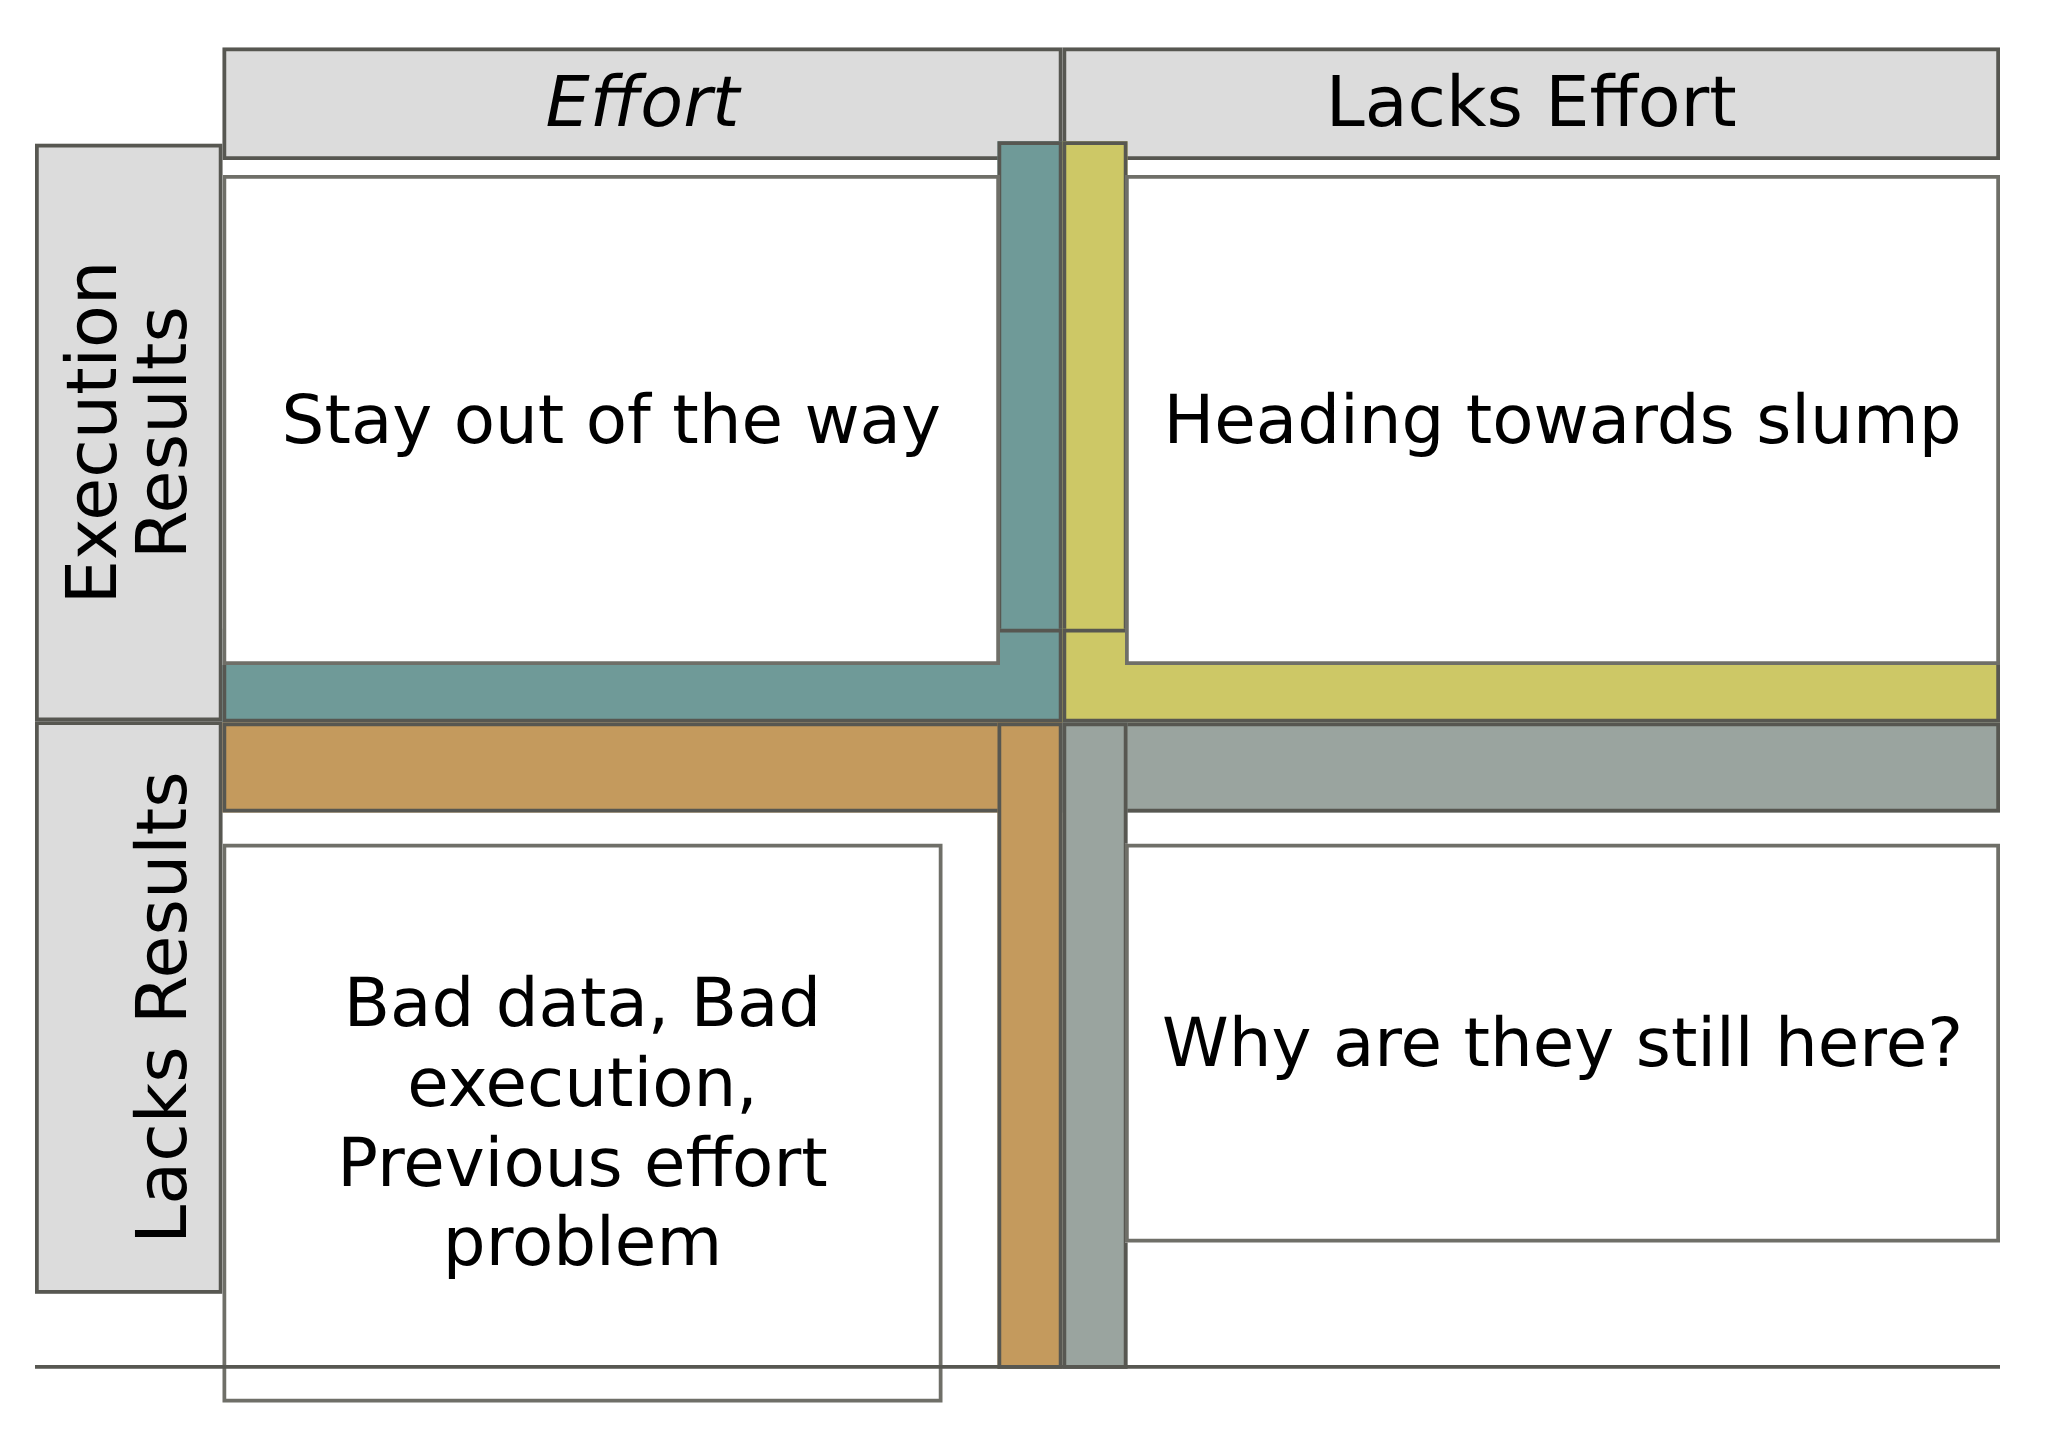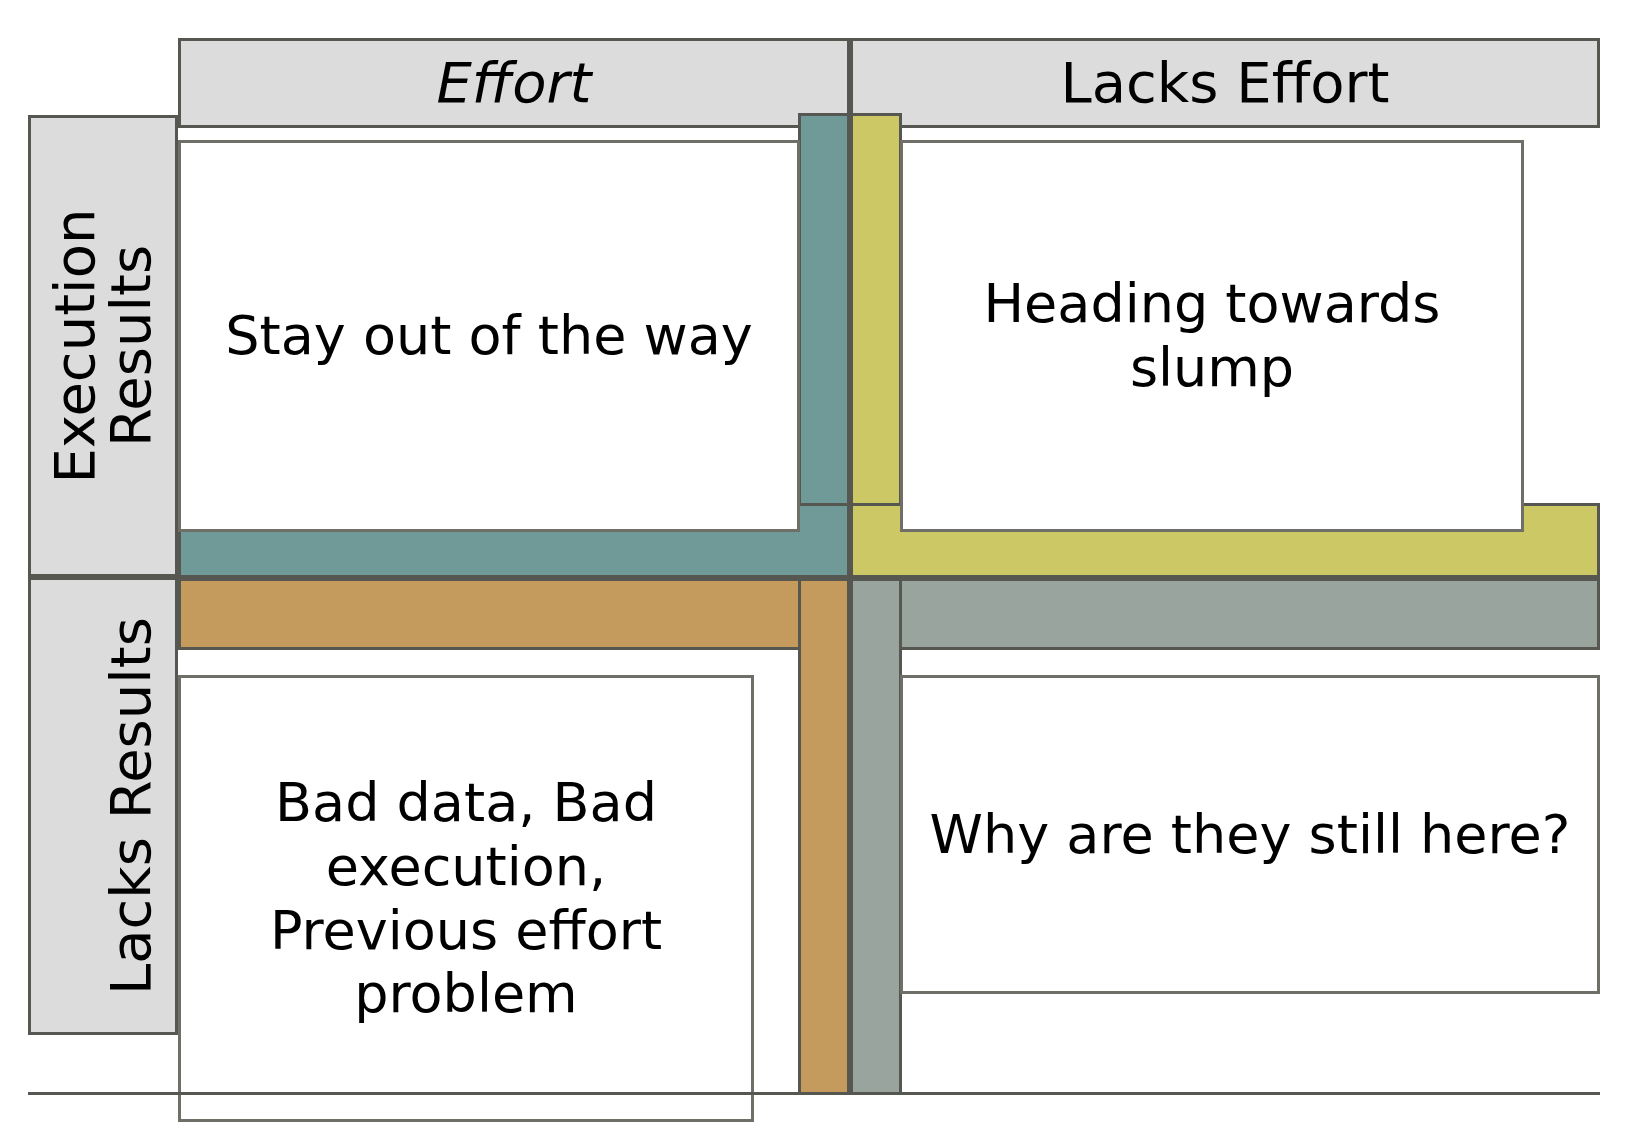--- a/index.html
+++ b/index.html
@@ -120,21 +120,21 @@
   <div class="abs accent accent-tan" style="left: 178px; top: 578px; width: 672px; height: 72px; background: rgb(196, 154, 93);"></div>
   <div class="abs accent accent-tan" style="left: 798px; top: 578px; width: 52px; height: 517px; background: rgb(196, 154, 93);"></div>
 
   <div class="abs accent accent-gray" style="left: 850px; top: 578px; width: 750px; height: 72px; background: rgb(154, 164, 159);"></div>
   <div class="abs accent accent-gray" style="left: 850px; top: 578px; width: 52px; height: 517px; background: rgb(154, 164, 159);"></div>
 
   <div class="abs quadrant" style="left:178px; top:113px; width:622px; height:392px;">
     <span class="qtext">Stay out of the way</span>
   </div>
 
-  <div class="abs quadrant" style="left:900px; top:113px; width:624px; height:392px;">
+  <div class="abs quadrant" style="left:900px; top:113px; width:700px; height:392px;">
     <span class="qtext">Heading towards slump</span>
   </div>
 
   <div class="abs quadrant" style="left:178px; top:648px; width:576px; height:447px;">
     <span class="qtext">Bad data, Bad execution,
 Previous effort problem</span>
   </div>
 
   <div class="abs quadrant" style="left:900px; top:648px; width:700px; height:319px;">
     <span class="qtext">Why are they still here?</span>

